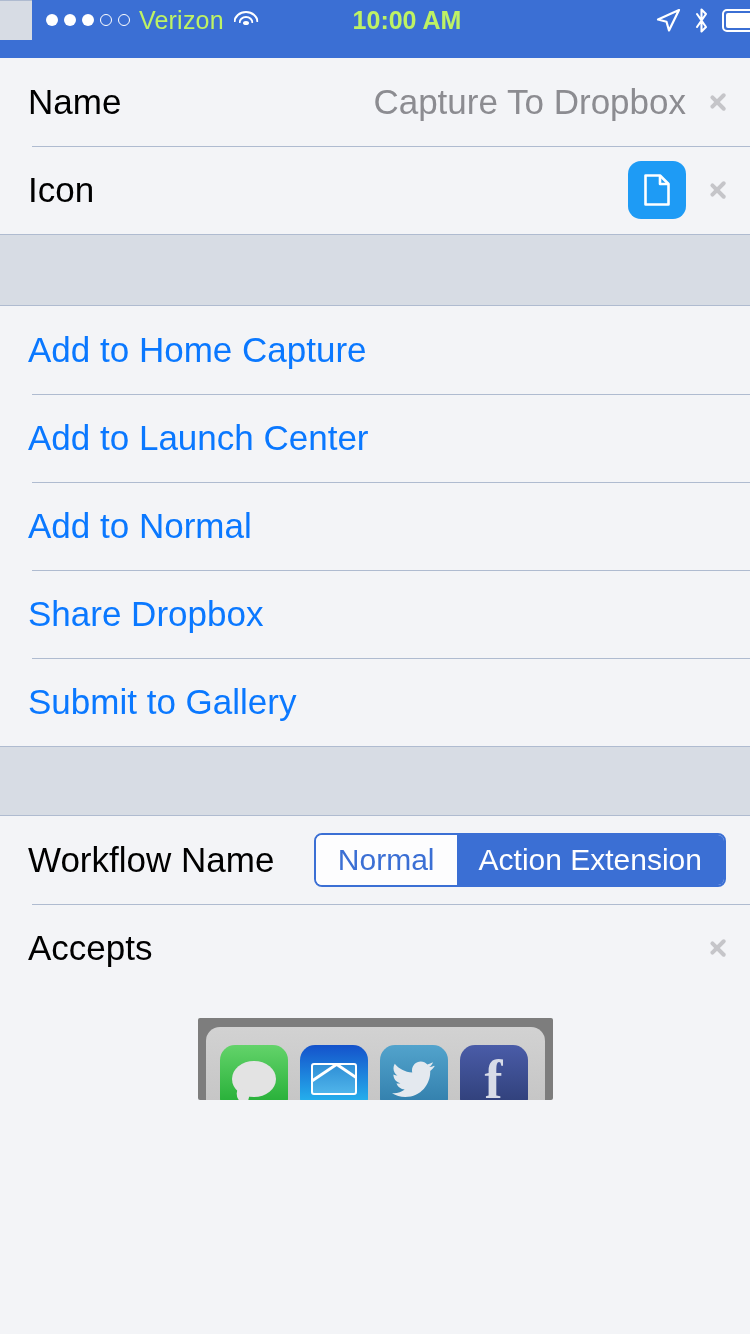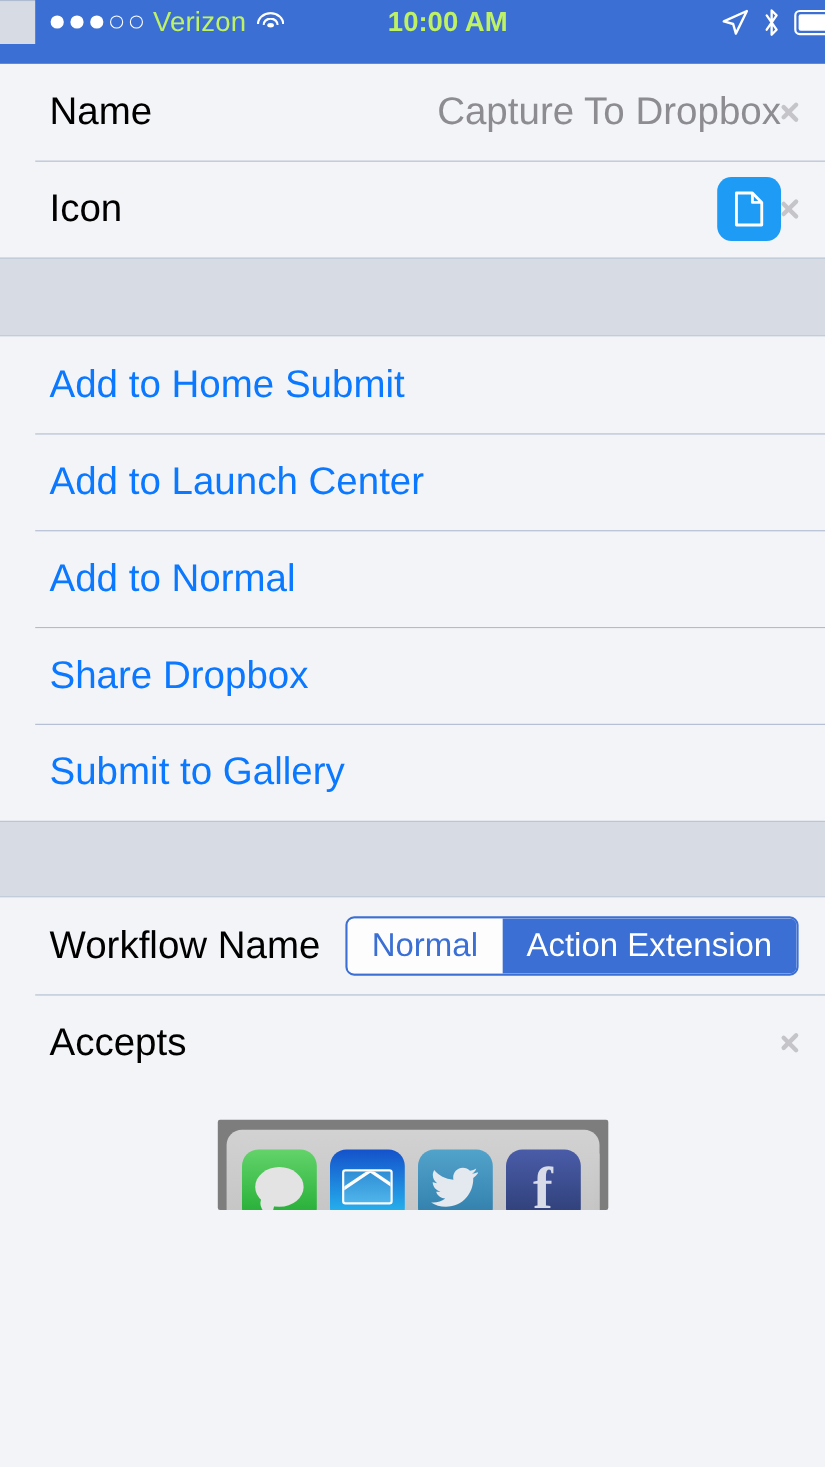--- a/index.html
+++ b/index.html
@@ -49,27 +49,27 @@
 
   
   .gap {
     background:#D7DCE4;
     border-top:1px solid #AFBBD0;
     border-bottom:1px solid #AFBBD0;
   }
   .section { background:#F3F4F7; }
   .cell {
     position:relative; height:88px; display:flex; align-items:center;
-    padding:0 24px 0 45px; background:#F3F4F7;
+    padding:0 24px 0 28px; background:#F3F4F7;
   }
   .cell + .cell::before {
     content:""; position:absolute; left:32px; right:0; top:0; height:1px; background:#AFBBD0;
   }
   .cell-label { font-size:35px; color:#000; }
-  .cell-right { margin-left:auto; display:flex; align-items:center; gap:0; }
+  .cell-right { margin-left:auto; display:flex; align-items:center; gap:24px; }
   .cell-value { font-size:35px; color:#8C8C91; }
   .chev { width:16px; height:28px; position:relative; flex:none; }
   .chev::before, .chev::after {
     content:""; position:absolute; left:1px; width:20px; height:4px;
     background:#C5C5C9; border-radius:2px;
   }
   .chev::before { top:6px; transform:rotate(45deg); transform-origin:left center; }
   .chev::after  { bottom:6px; transform:rotate(-45deg); transform-origin:left center; }
 
   .link-cell { font-size:35px; color:#0A78FF; cursor:pointer; }
@@ -188,21 +188,21 @@
         </span>
         <span class="chev"></span>
       </span>
     </div>
   </div>
 
   <div class="gap" style="height:72px;"></div>
 
   <div class="section">
     <div class="cell">
-      <span class="link-cell">Add to Home Submit</span>
+      <span class="link-cell">Add to Home Capture</span>
     </div>
     <div class="cell">
       <span class="link-cell">Add to Launch Center</span>
     </div>
     <div class="cell">
       <span class="link-cell">Add to Normal</span>
     </div>
     <div class="cell">
       <span class="link-cell">Share Dropbox</span>
     </div>

